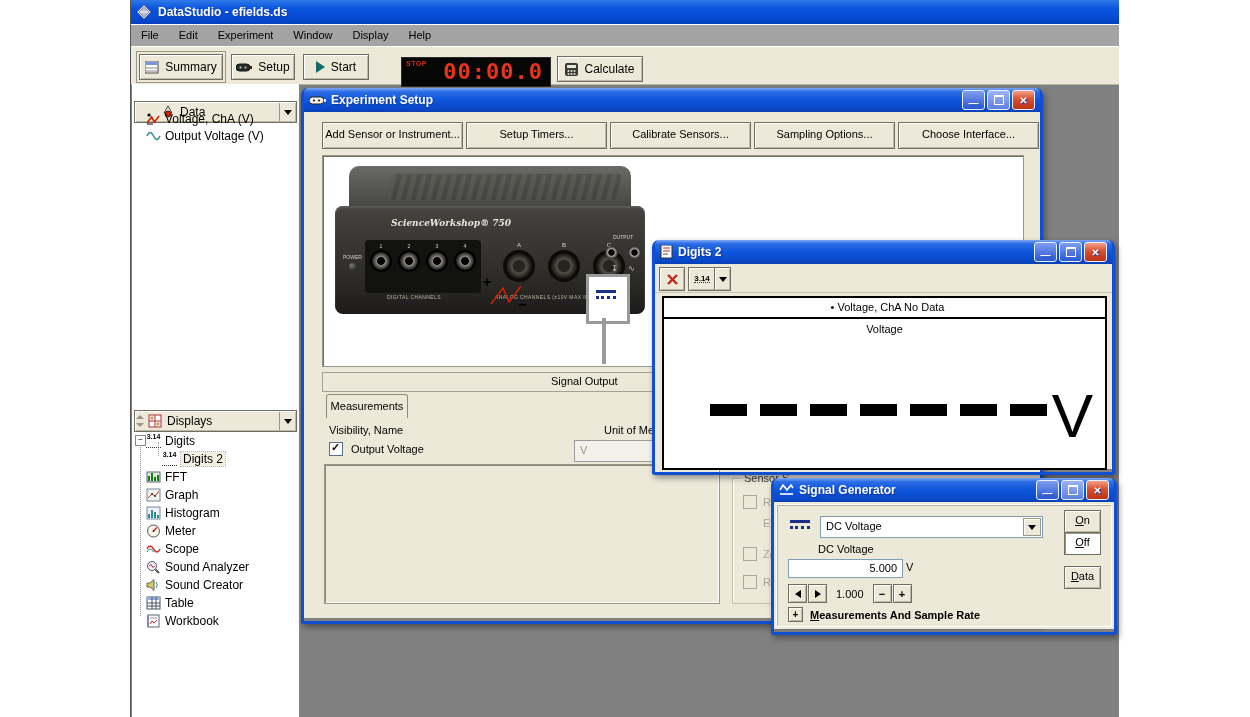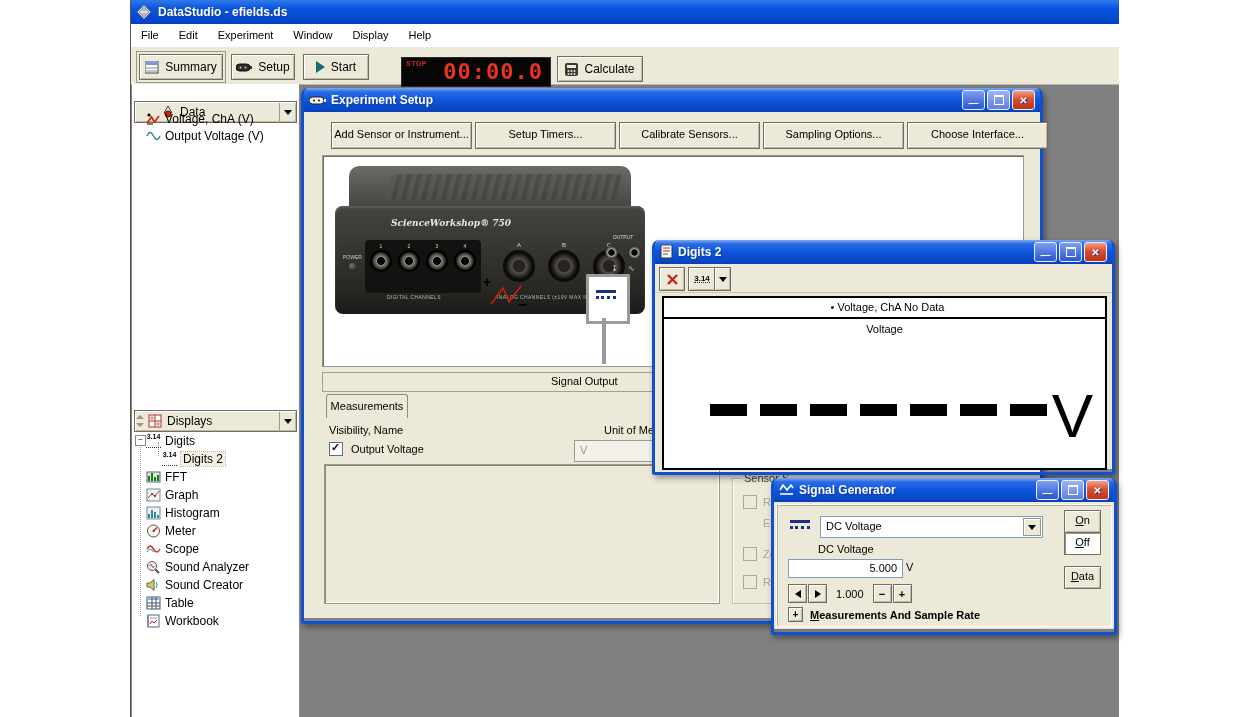--- a/index.html
+++ b/index.html
@@ -1,20 +1,20 @@
 <!DOCTYPE html>
 <html><head>
 <meta charset="utf-8">
 <style>
   html,body{margin:0;padding:0;}
   body{width:1250px;height:717px;background:#fff;font-family:"Liberation Sans",sans-serif;position:relative;overflow:hidden;font-size:11px;color:#000;}
   #app{position:absolute;left:130px;top:0;width:988px;height:717px;background:#808080;border-left:1px solid #555;}
   
   .apptb{height:24px;background:linear-gradient(180deg,#2f7ae8 0%,#0a55e0 35%,#0548cf 80%,#0440bd 100%);display:flex;align-items:center;gap:6px;padding:0 6px;color:#fff;font-weight:bold;font-size:12px;text-shadow:1px 1px 1px #123a9e;}
-  .menubar{height:22px;background:#ffffff;display:flex;align-items:center;border-bottom:1px solid #fff;box-shadow:inset 0 1px 0 #fff;}
+  .menubar{height:22px;background:#a3a3a3;display:flex;align-items:center;border-bottom:1px solid #fff;box-shadow:inset 0 1px 0 #fff;}
   .menu-item{padding:4px 10px;cursor:default;}
   .toolbar{height:37px;background:#ece9d8;position:relative;border-bottom:1px solid #b9b5a5;}
   .xpbtn{background:#ece9d8;border:1px solid #716d60;box-shadow:inset 1px 1px 0 #fff,inset -1px -1px 0 #bdb9a9;font-size:12px;display:flex;align-items:center;justify-content:center;gap:6px;position:absolute;cursor:default;}
   .xpbtn.framed{outline:1px solid #9b9786;outline-offset:2px;}
   .timerbox{position:absolute;left:270px;top:10px;width:148px;height:28px;background:#060606;border:1px solid #2a2a2a;}
   .timer-stop{position:absolute;left:4px;top:2px;font-size:7px;font-weight:bold;color:#d22b16;letter-spacing:.5px;}
   .timer-digits{position:absolute;right:7px;top:1px;font-family:"DejaVu Sans Mono",monospace;font-size:22px;font-weight:bold;color:#e8341c;letter-spacing:1px;}
   .play-tri{width:0;height:0;border-left:9px solid #156a6a;border-top:6px solid transparent;border-bottom:6px solid transparent;}
   
   #leftpanel{position:absolute;left:1px;top:84px;width:167px;height:633px;background:#fff;border-right:1px solid #8a8a8a;}
@@ -334,21 +334,21 @@
           </span>
         <span class="wb max pale">
             <span class="maxgl"></span>
           </span>
         <span class="wb close">
             <span>✕</span>
           </span>
       </span>
     </div>
     <div class="wbody" style="height:506px;">
-      <div style="position:absolute;left:27px;top:10px;display:flex;gap:3px;">
+      <div style="position:absolute;left:18px;top:10px;display:flex;gap:3px;">
         <div class="setup-btn">Add Sensor or Instrument...</div>
         <div class="setup-btn">Setup Timers...</div>
         <div class="setup-btn">Calibrate Sensors...</div>
         <div class="setup-btn">Sampling Options...</div>
         <div class="setup-btn">Choose Interface...</div>
       </div>
 
       <div class="pic-panel">
         <div class="device">
           <div class="dev-top">

